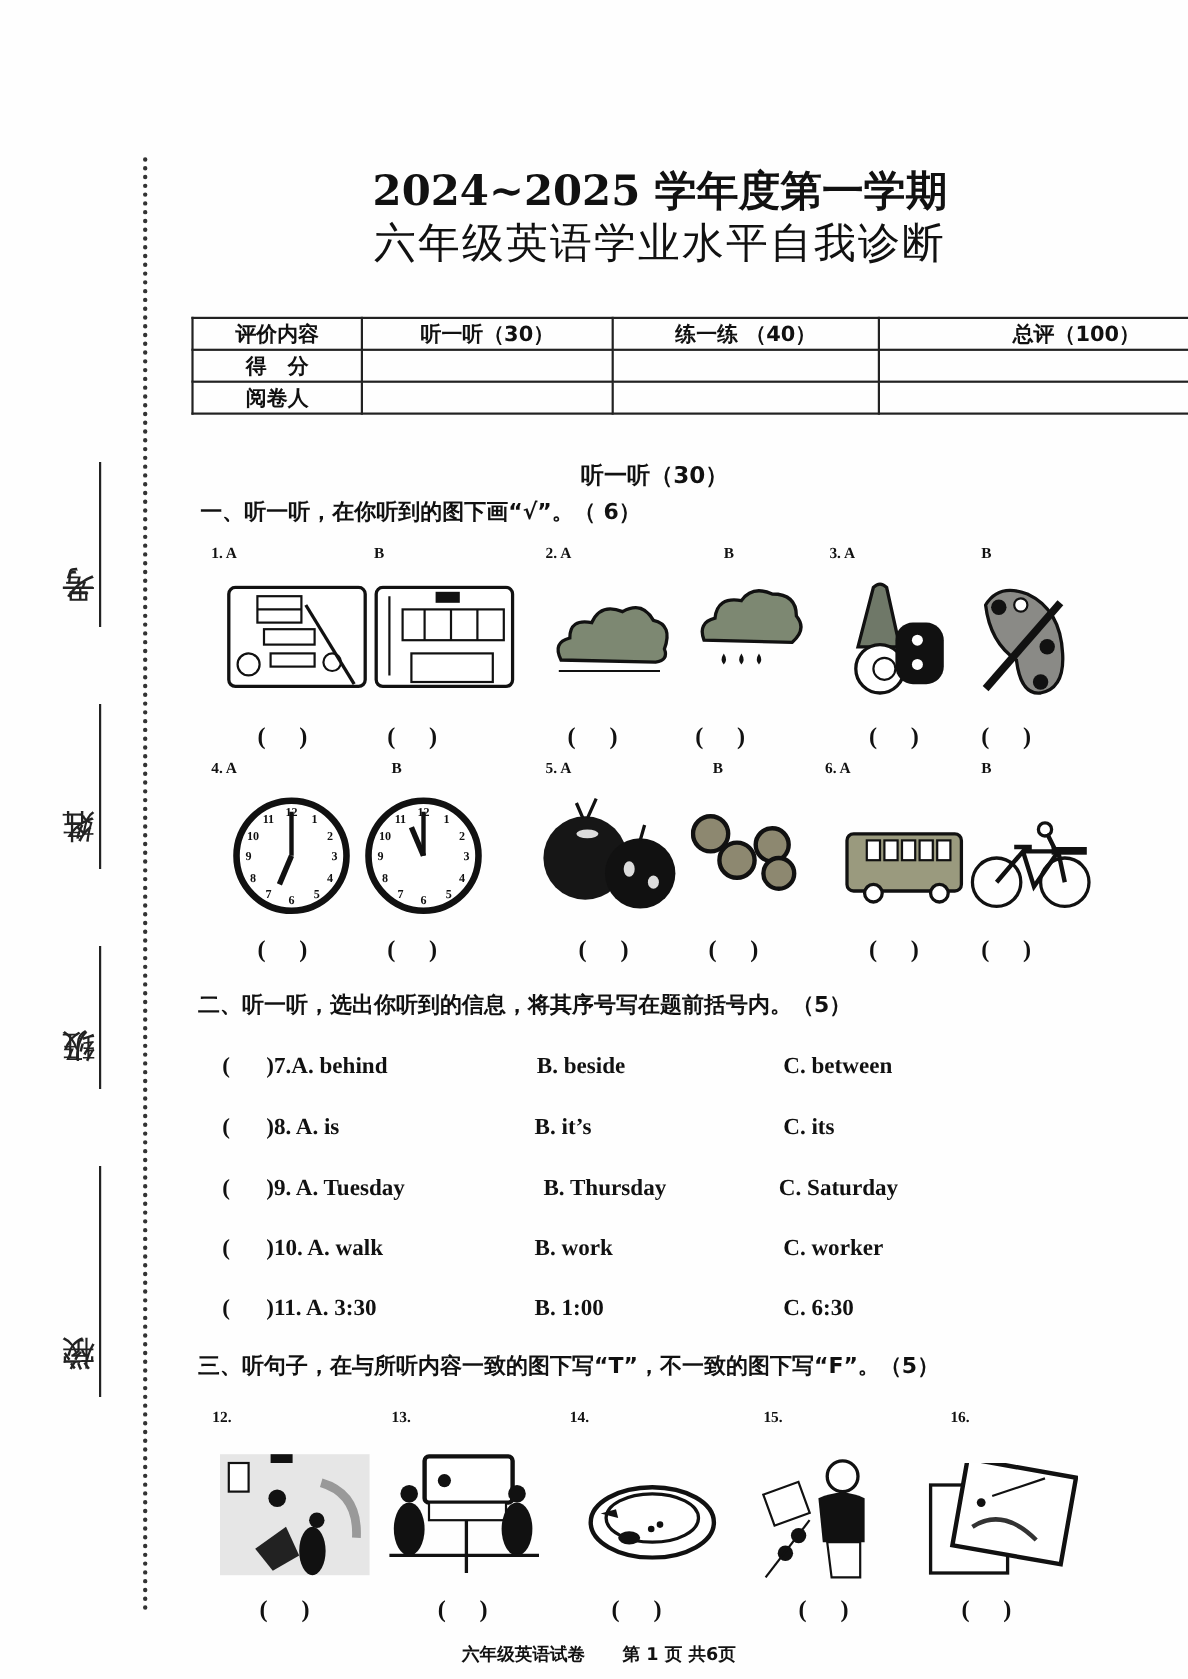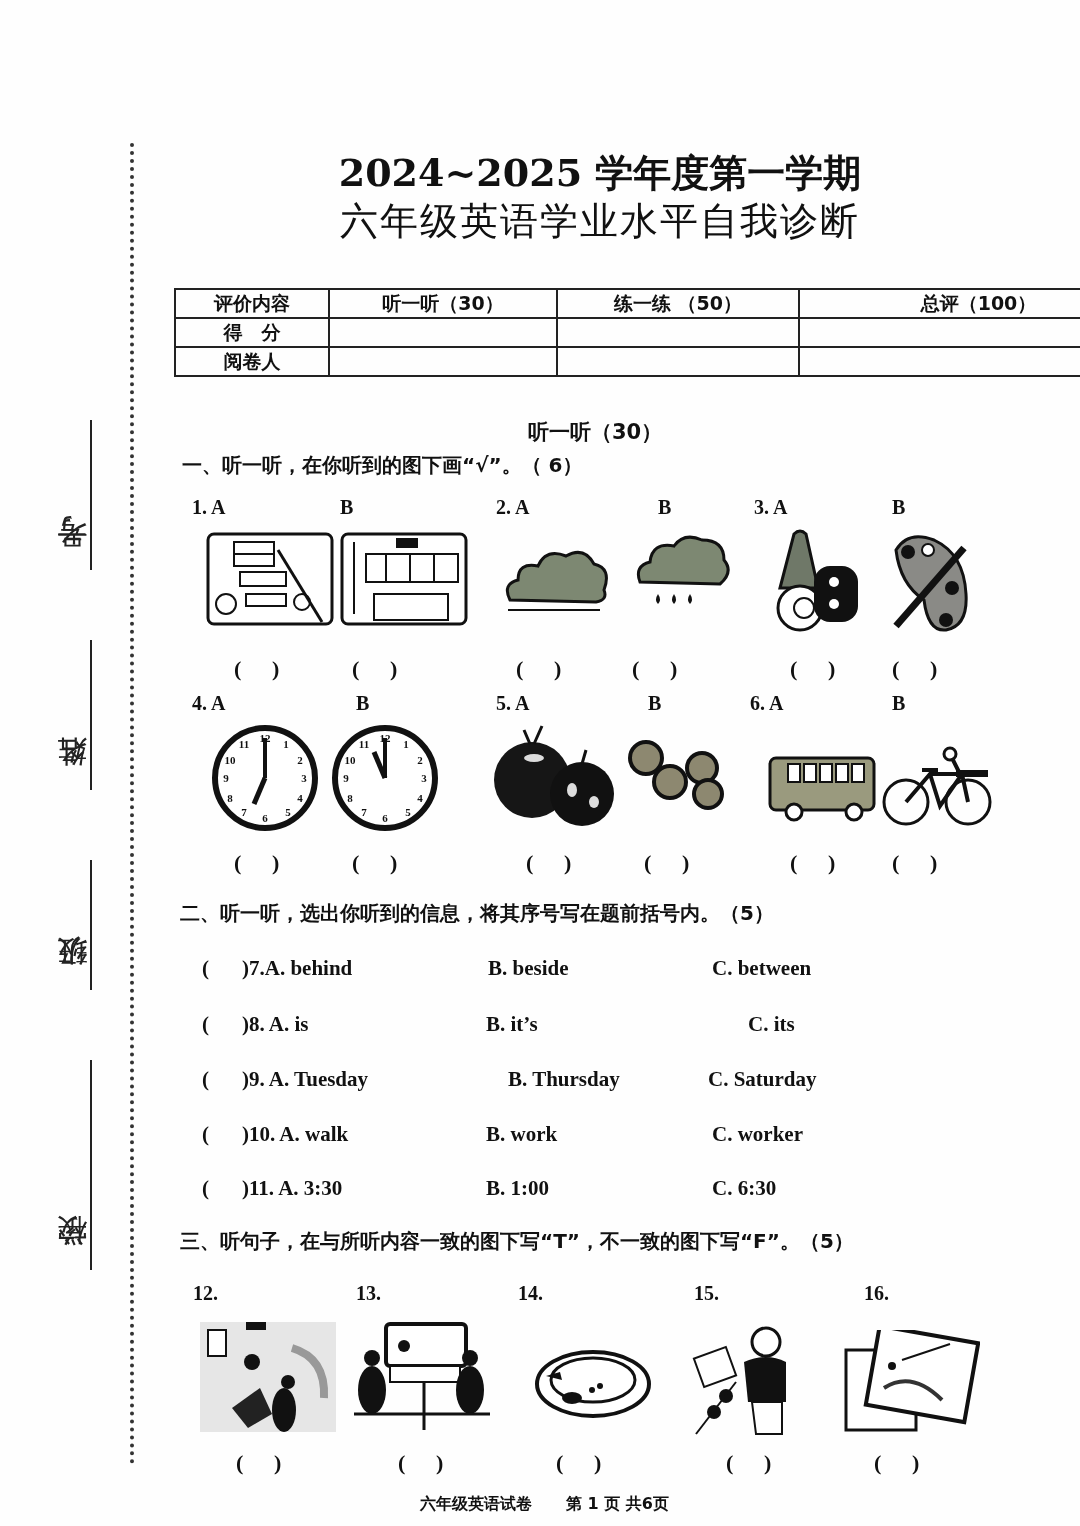--- a/index.html
+++ b/index.html
@@ -24,21 +24,21 @@
   table.score {
     position: absolute; left: 174px; top: 288px; width: 985px; border-collapse: collapse;
     font-family: "DejaVu Sans", sans-serif; font-weight: bold; font-size: 19px;
   }
   table.score td { border: 2px solid #222; height: 27px; padding: 0; text-align: center; }
   table.score td.c0 { width: 152px; }
   table.score td.c1 { width: 226px; }
   table.score td.c2 { width: 240px; }
 
   .h-section { position: absolute; font-family: "DejaVu Sans", sans-serif; font-weight: bold; font-size: 20px; color: #111; }
-  .qlabel { position: absolute; font-weight: bold; font-size: 20px; font-family: "Liberation Serif", serif; }
+  .qlabel { position: absolute; font-weight: bold; font-size: 14px; font-family: "Liberation Serif", serif; }
   .paren { position: absolute; font-size: 22px; font-weight: bold; font-family: "Liberation Serif", serif; letter-spacing: 0; }
   .paren span { display: inline-block; width: 38px; }
   .opt { position: absolute; font-weight: bold; font-size: 21px; font-family: "Liberation Serif", serif; }
   .footer { position: absolute; left: 420px; top: 1494px; font-family: "DejaVu Sans", sans-serif; font-weight: bold; font-size: 16px; }
   .footer span { margin-right: 34px; }
   .pic { position: absolute; }
 </style>
 </head>
 <body>
 
@@ -54,21 +54,21 @@
 <div class="side-label" style="top:1270px;">学校</div>
 
 <div class="title title1">2024~2025 学年度第一学期</div>
 <div class="title title2">六年级英语学业水平自我诊断</div>
 
 <table class="score">
   <tbody>
       <tr>
     <td class="c0">评价内容</td>
     <td class="c1">听一听（30）</td>
-    <td class="c2">练一练 （50）</td>
+    <td class="c2">练一练 （40）</td>
     <td>总评（100）</td>
   </tr>
   <tr>
     <td>得　分</td>
     <td></td>
         <td></td>
         <td></td>
   </tr>
   <tr>
     <td>阅卷人</td>
@@ -232,25 +232,25 @@
 <div class="h-section" style="left:180px;top:900px;">二、听一听，选出你听到的信息，将其序号写在题前括号内。（5）</div>
 
 <div class="opt" style="left:202px;top:956px;">(</div>
 <div class="opt" style="left:242px;top:956px;">)7.A. behind</div>
 <div class="opt" style="left:488px;top:956px;">B. beside</div>
 <div class="opt" style="left:712px;top:956px;">C. between</div>
 
 <div class="opt" style="left:202px;top:1012px;">(</div>
 <div class="opt" style="left:242px;top:1012px;">)8. A. is</div>
 <div class="opt" style="left:486px;top:1012px;">B. it’s</div>
-<div class="opt" style="left:712px;top:1012px;margin-left:36px;">C. its</div>
+<div class="opt" style="left:712px;top:1012px;">C. its</div>
 
 <div class="opt" style="left:202px;top:1067px;">(</div>
 <div class="opt" style="left:242px;top:1067px;">)9. A. Tuesday</div>
-<div class="opt" style="left:508px;top:1067px;text-align:center;">B. Thursday</div>
+<div class="opt" style="left:494px;top:1067px;text-align:center;">B. Thursday</div>
 <div class="opt" style="left:708px;top:1067px;">C. Saturday</div>
 
 <div class="opt" style="left:202px;top:1122px;">(</div>
 <div class="opt" style="left:242px;top:1122px;">)10. A. walk</div>
 <div class="opt" style="left:486px;top:1122px;">B. work</div>
 <div class="opt" style="left:712px;top:1122px;">C. worker</div>
 
 <div class="opt" style="left:202px;top:1176px;">(</div>
 <div class="opt" style="left:242px;top:1176px;">)11. A. 3:30</div>
 <div class="opt" style="left:486px;top:1176px;">B. 1:00</div>

